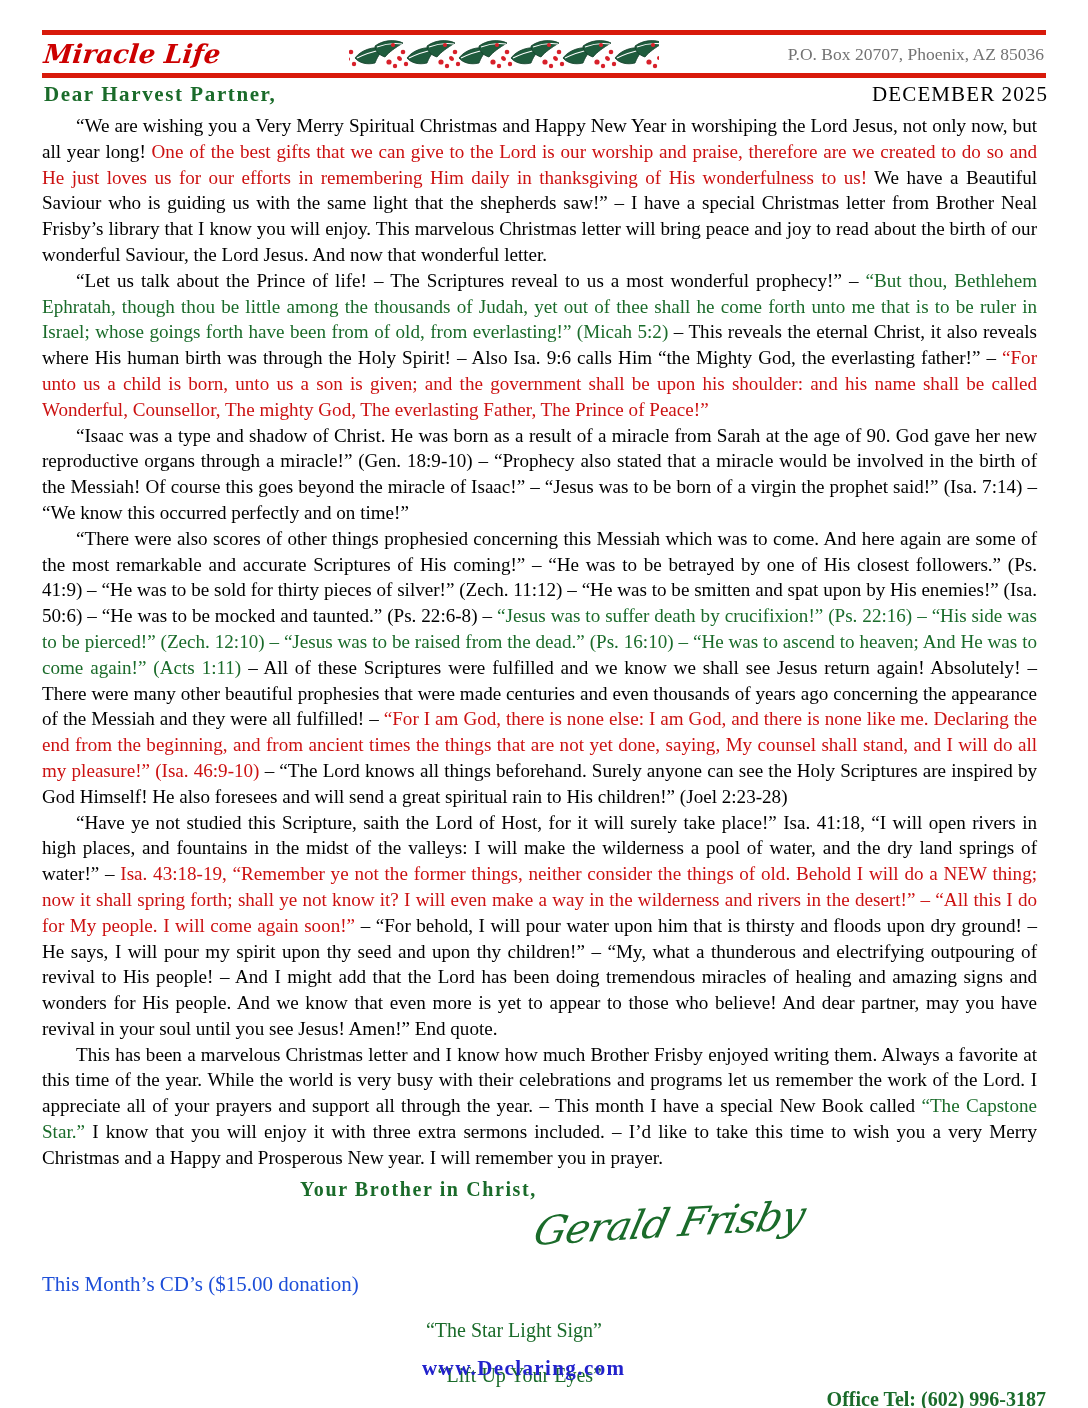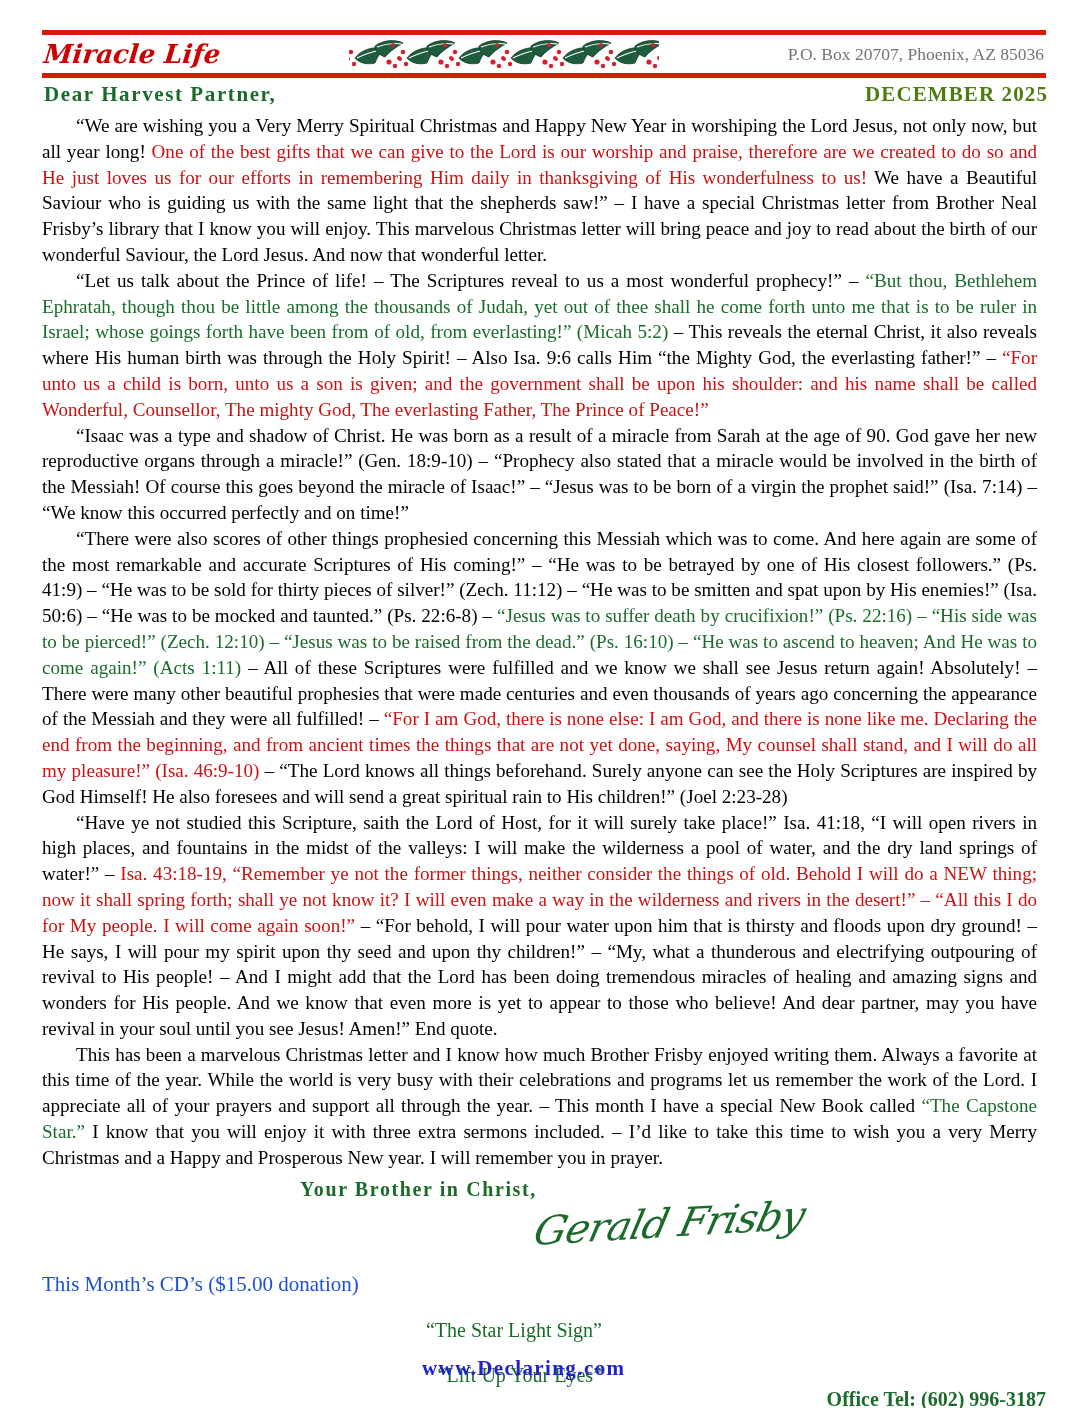--- a/index.html
+++ b/index.html
@@ -91,23 +91,23 @@
   }
   .salutation {
     font-family: "Liberation Serif", serif;
     font-weight: 700;
     font-size: 21px;
     color: #1a6b2a;
     letter-spacing: 1.6px;
   }
   .issue-date {
     font-family: "Liberation Serif", serif;
-    font-weight: 700;
-    font-size: 21px;
-    color: #4d7c0f;
+    font-weight: 400;
+    font-size: 21px;
+    color: #000000;
     letter-spacing: 1.1px;
     margin-left: 23px;
   }
 
   
   .body-copy {
     position: absolute;
     left: 42px;
     top: 113px;
     width: 1007px;

